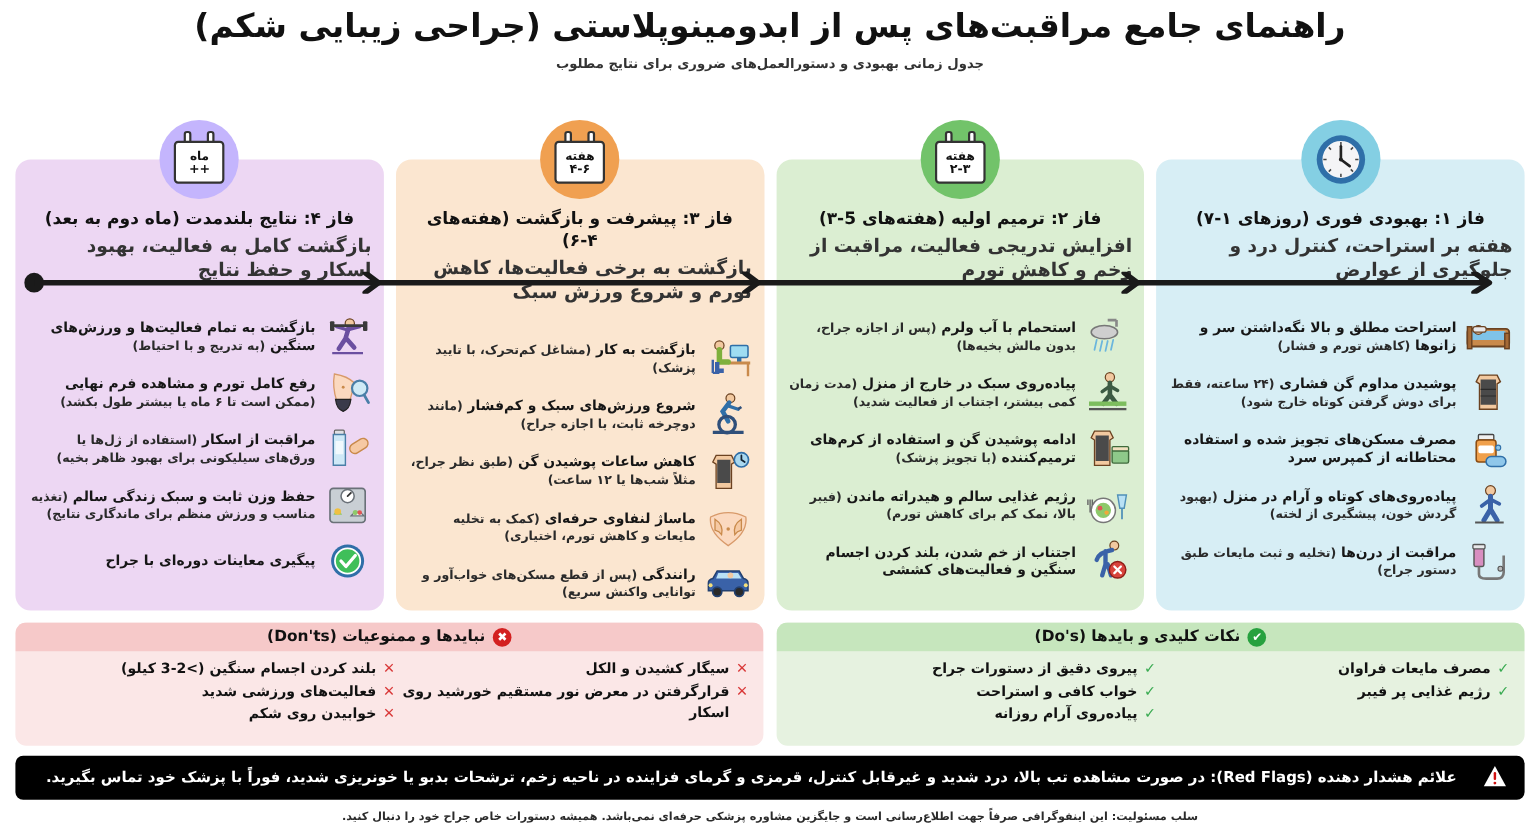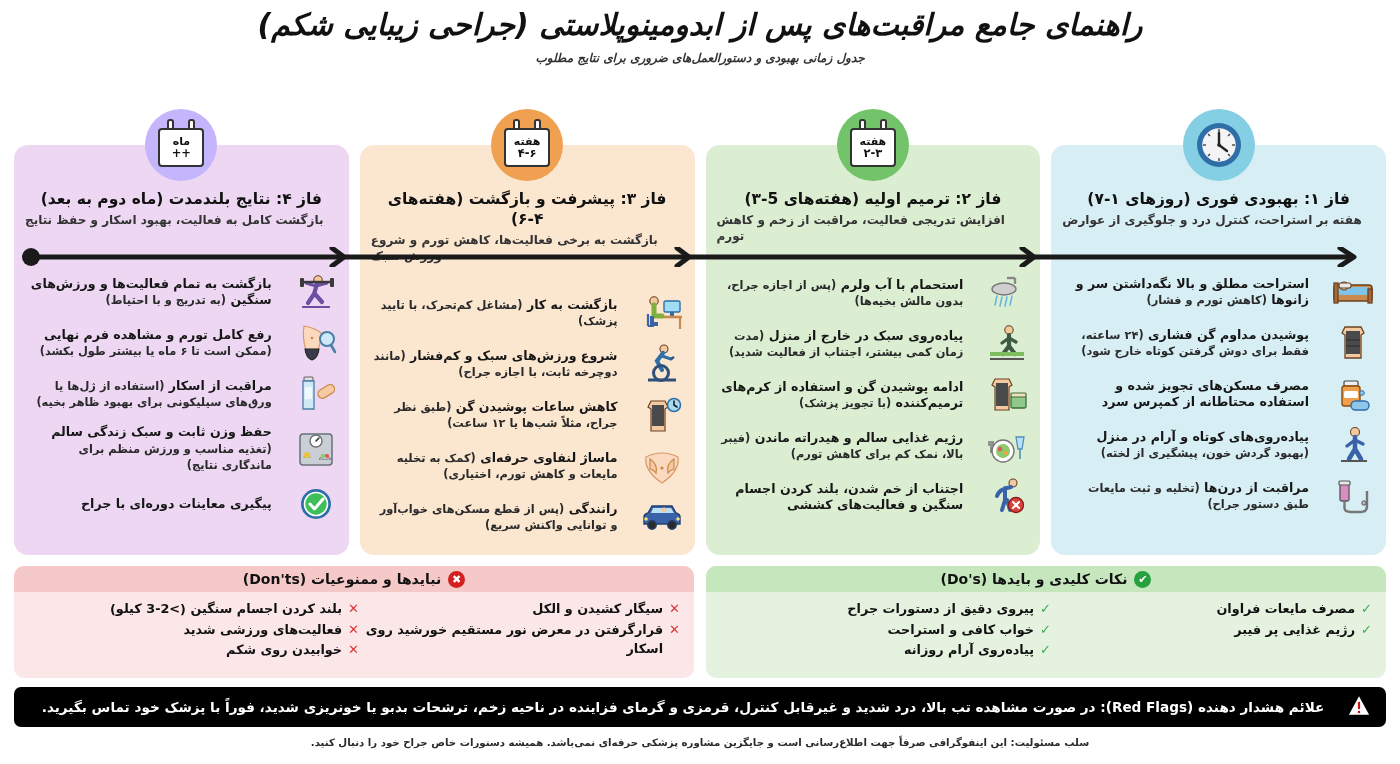--- a/index.html
+++ b/index.html
@@ -6,21 +6,21 @@
   * { box-sizing: border-box; margin: 0; padding: 0; }
   html, body {
     width: 1400px; height: 764px;
     background: #ffffff;
     font-family: "DejaVu Sans", "Liberation Sans", sans-serif;
     overflow: hidden;
   }
   .page { position: relative; width: 1400px; height: 764px; }
 
   
-  .header { text-align: center; padding-top: 6px; font-style: italic; }
+  .header { text-align: center; padding-top: 6px; }
   .title {
     font-size: 30px; font-weight: bold; color: #111111;
     letter-spacing: -0.2px; line-height: 1.25;
   }
   .subtitle {
     font-size: 12px; font-weight: bold; color: #333333;
     margin-top: 7px;
   }
 
   
@@ -69,30 +69,30 @@
   .cal .l2 { font-size: 11.5px; font-weight: bold; color: #111; }
 
   
   .clockwrap { width: 50px; height: 50px; }
 
   .col-title {
     text-align: center; font-size: 15.5px; font-weight: bold;
     color: #111; line-height: 1.3;
   }
   .col-sub {
-    text-align: left; font-size: 12px; font-weight: bold;
+    text-align: right; font-size: 17px; font-weight: bold;
     color: #333; margin-top: 4px; line-height: 1.3;
     min-height: 30px;
   }
 
   .timeline-spacer { height: 26px; }
 
   .items { margin-top: 2px; }
   .item {
-    display: flex; align-items: center; gap: 22px;
+    display: flex; align-items: center; gap: 7px;
     margin-bottom: 9px;
   }
   .item-icon {
     flex: 0 0 44px; width: 44px; height: 42px;
     display: flex; align-items: center; justify-content: center;
   }
   .item-text {
     flex: 1 1 auto; text-align: right;
     font-size: 12.6px; font-weight: bold; color: #161616;
     line-height: 1.32;

